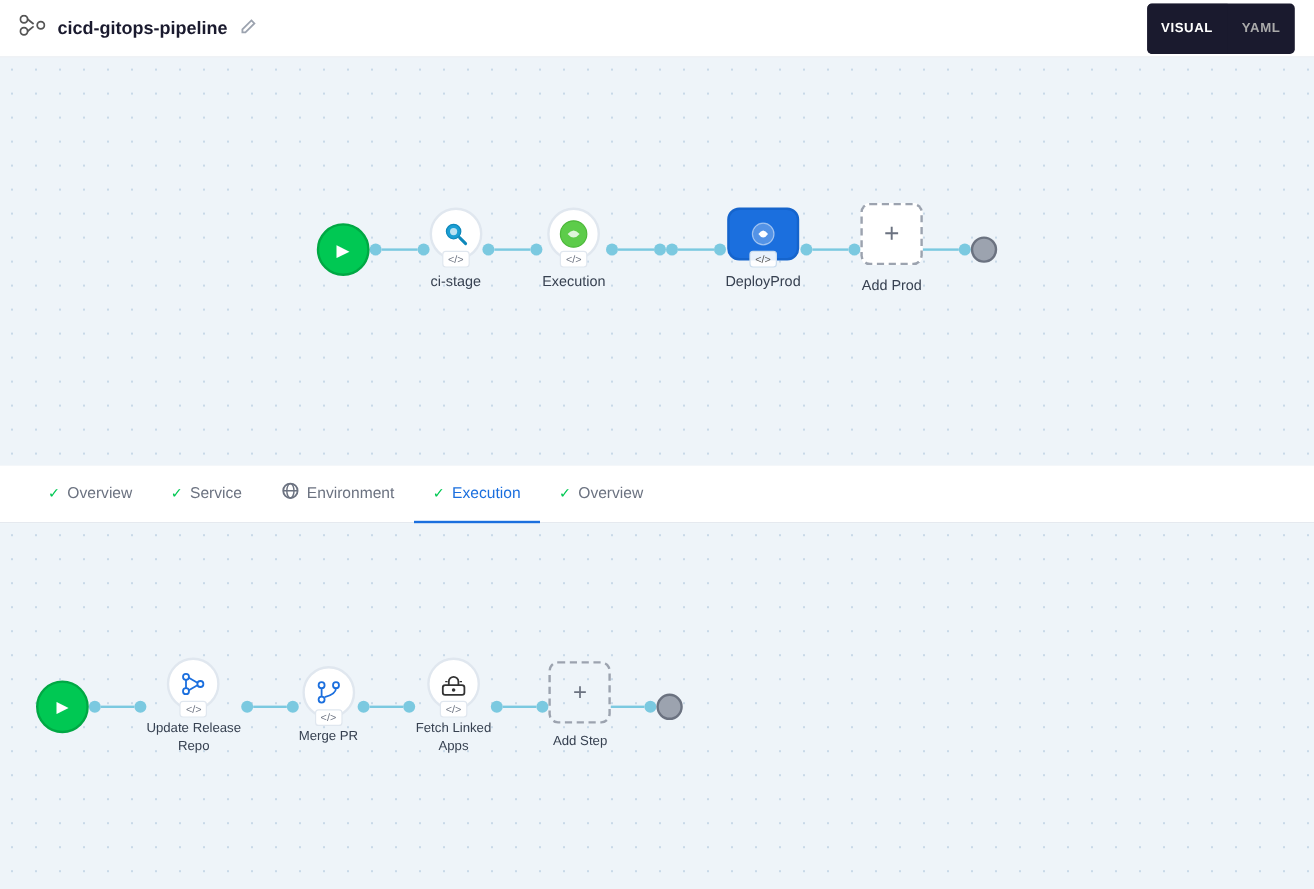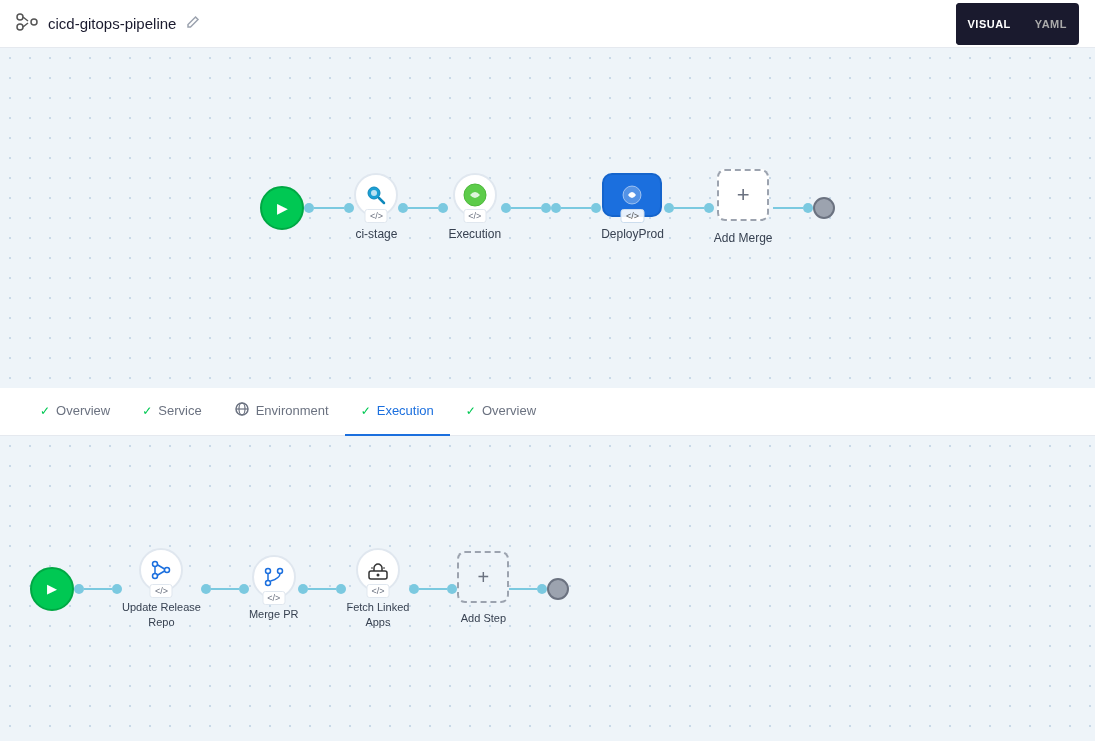--- a/index.html
+++ b/index.html
@@ -21,21 +21,21 @@
       align-items: center;
       padding: 0 16px;
       gap: 10px;
     }
     .header-icon {
       color: #6b7280;
       font-size: 16px;
     }
     .header-title {
       font-size: 15px;
-      font-weight: 400;
+      font-weight: 700;
       color: #1a1a2e;
     }
     .header-edit {
       color: #9ca3af;
       font-size: 14px;
       cursor: pointer;
     }
     .header-spacer { flex: 1; }
     .view-toggle {
       display: flex;
@@ -375,21 +375,21 @@
     </div>
 
     <div class="dot"></div>
     <div class="connector short"></div>
     <div class="dot"></div>
 
     <div class="stage-node">
       <div class="stage-square-add">
         <span style="font-size:22px;color:#6b7280;">+</span>
       </div>
-      <div class="stage-label">Add Merge</div>
+      <div class="stage-label">Add Prod</div>
     </div>
 
     <div class="connector short"></div>
     <div class="dot"></div>
 
     <div class="stage-node">
       <div class="step-end"></div>
     </div>
 
   </div>

